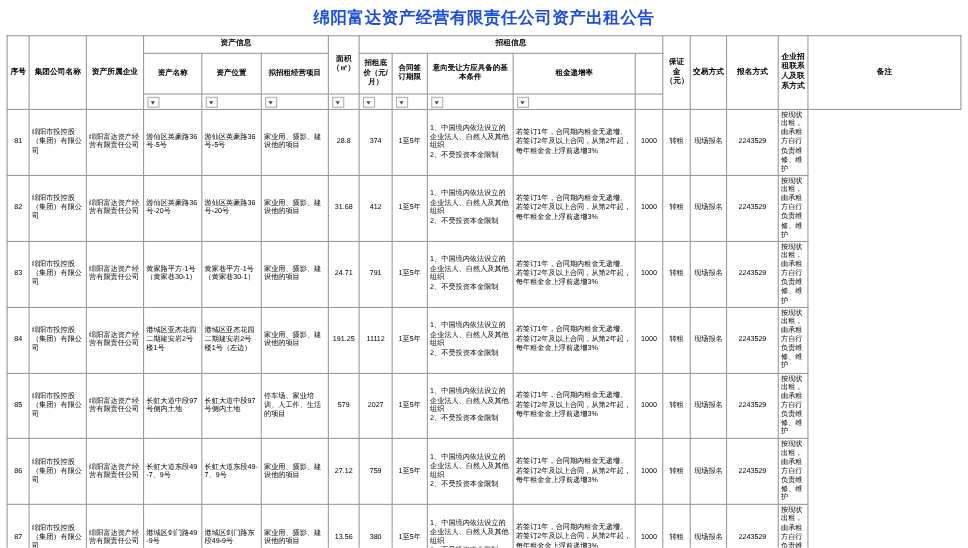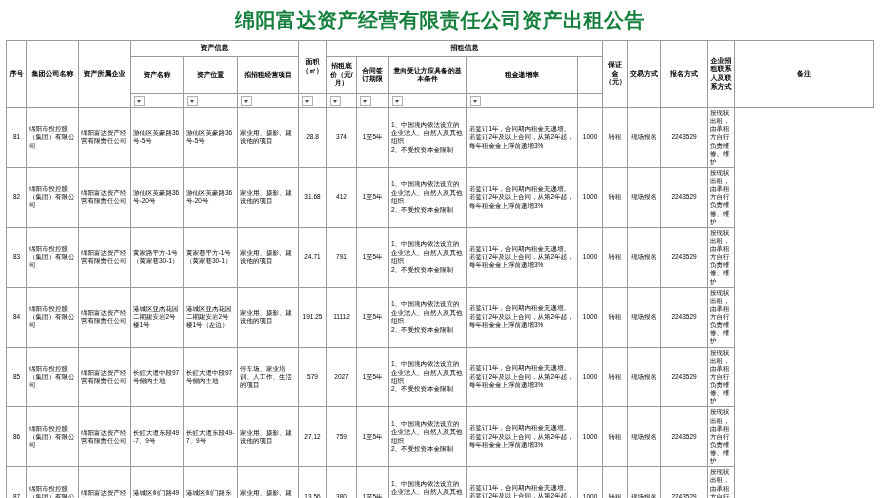--- a/index.html
+++ b/index.html
@@ -16,25 +16,25 @@
   }
   .page {
     position: relative;
     width: 880px;
     height: 498px;
     box-sizing: border-box;
     padding: 0 6px;
   }
   .doc-title {
     text-align: center;
-    font-size: 20px;
+    font-size: 15px;
     font-weight: bold;
     letter-spacing: 0.5px;
     padding: 7px 0 6px 0;
-    color: #15803d;
+    color: #1d4ed8;
   }
   table.sheet {
     border-collapse: collapse;
     table-layout: fixed;
     width: 868px;
     font-size: 6.5px;
     line-height: 1.25;
   }
   table.sheet td, table.sheet th {
     border: 1px solid #9a9a9a;

